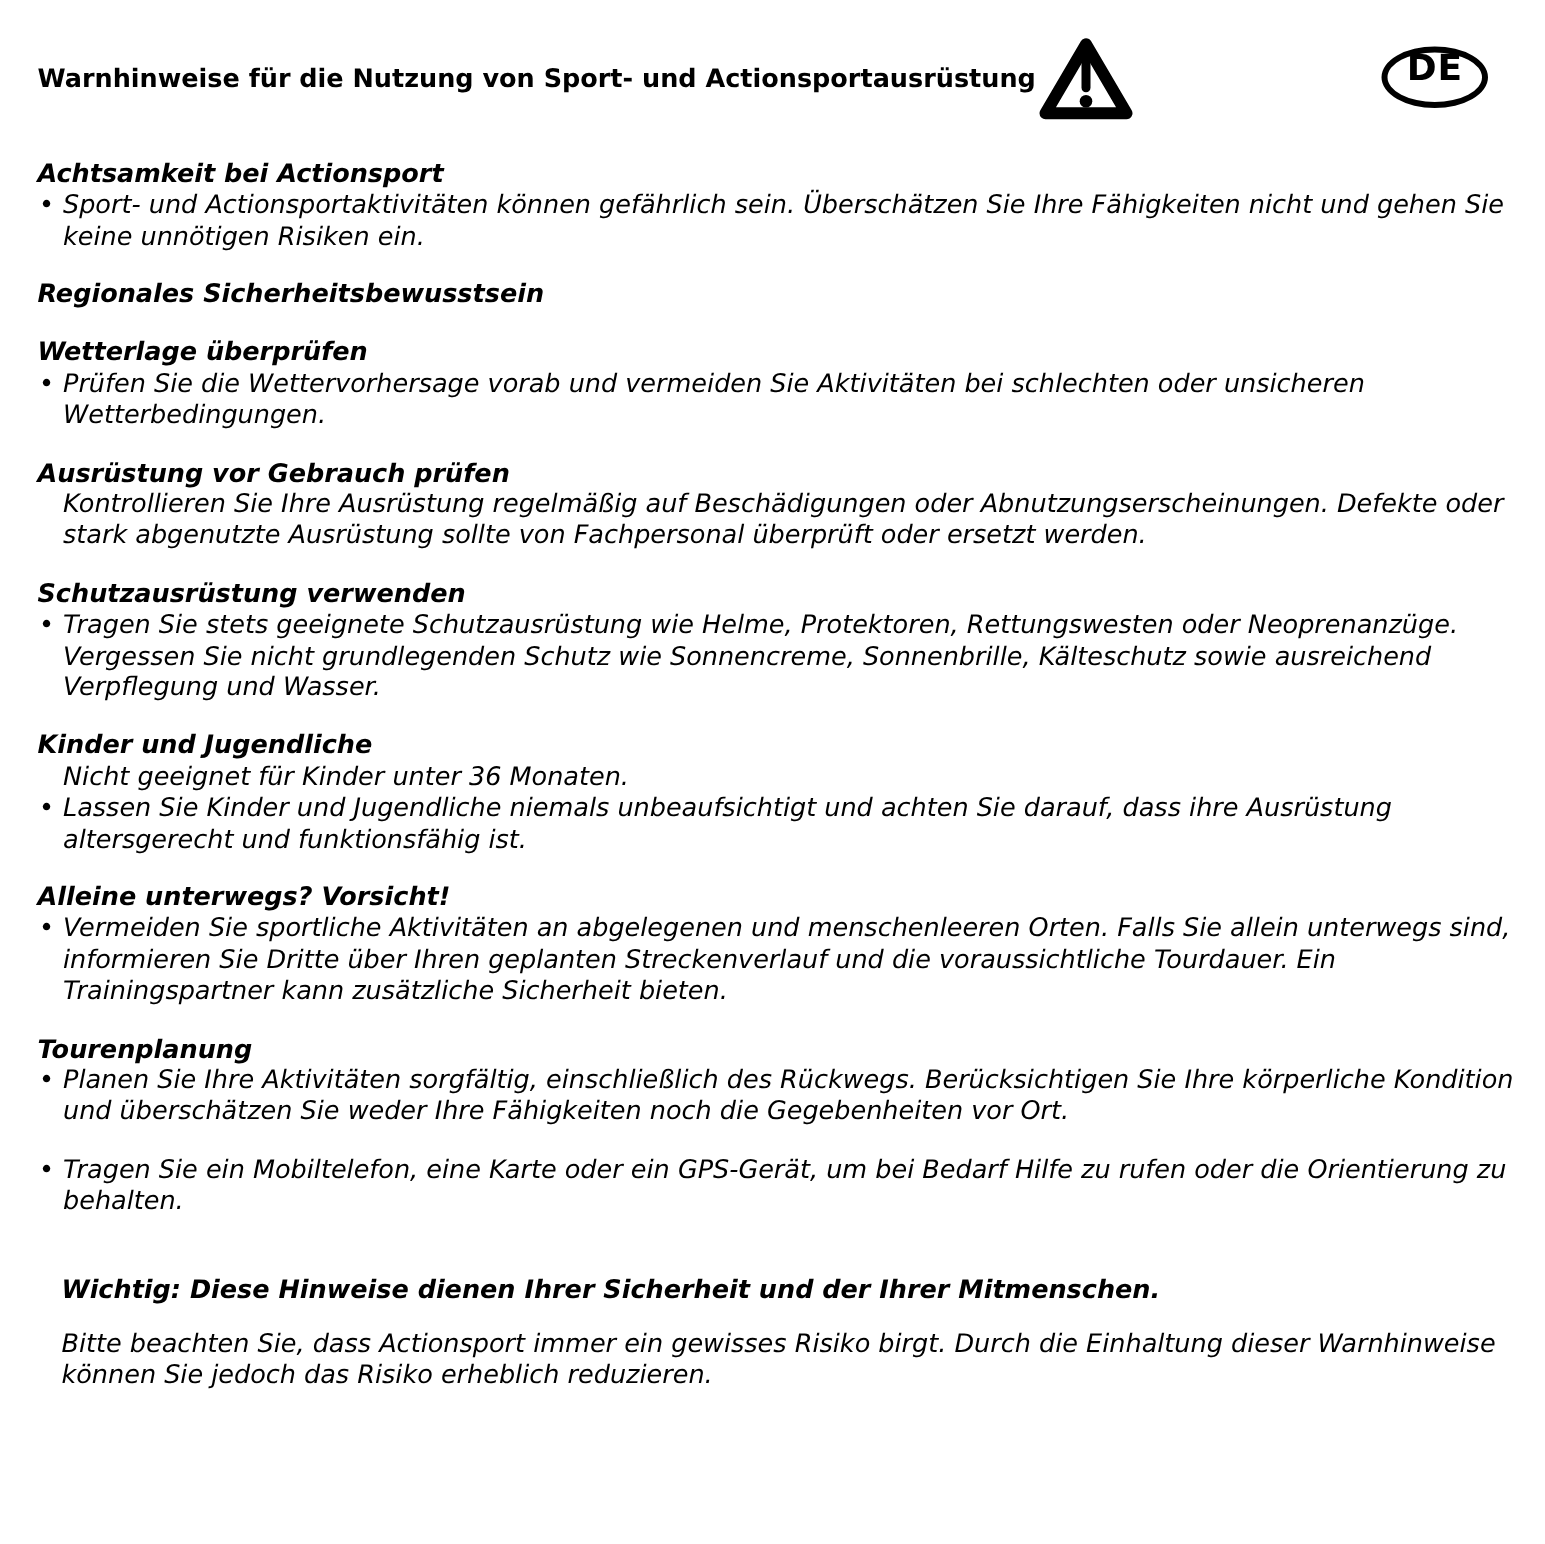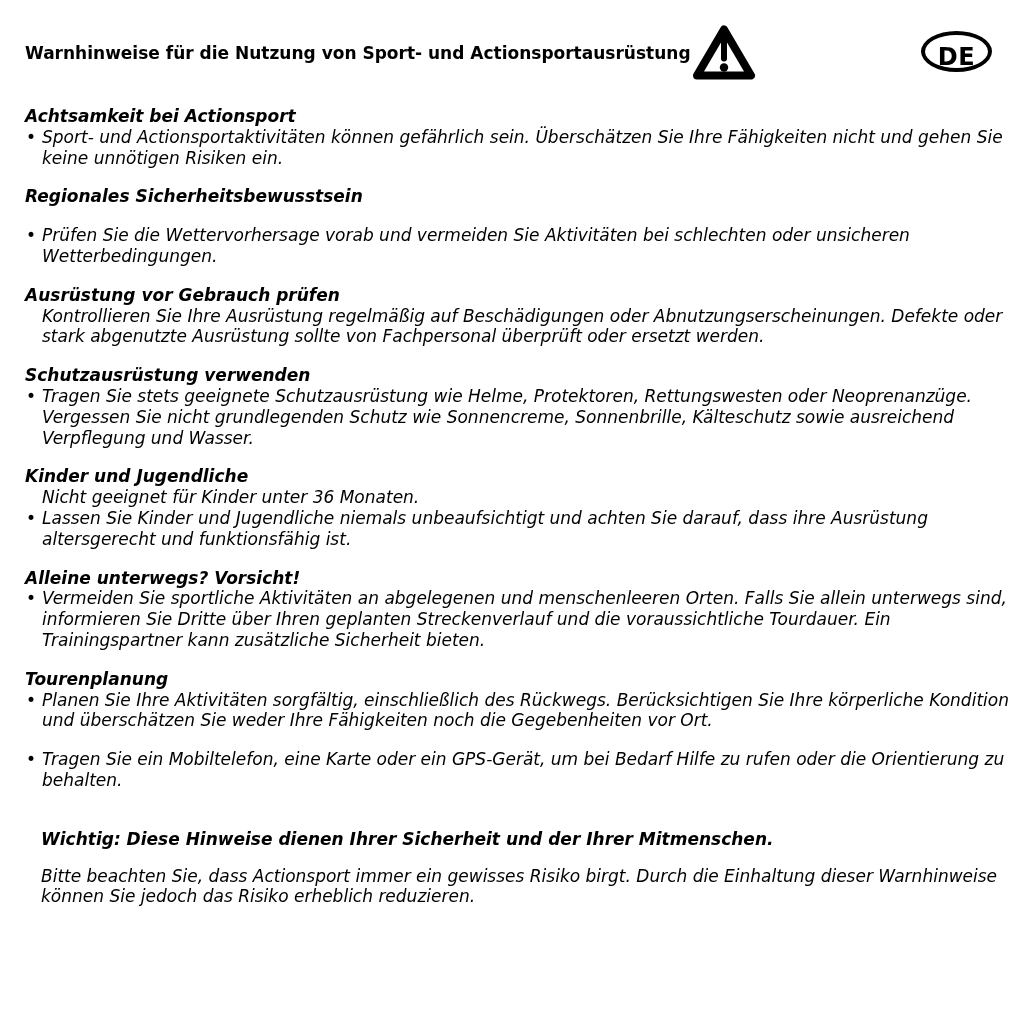--- a/index.html
+++ b/index.html
@@ -37,21 +37,21 @@
   }
   .lang-badge {
     position: absolute;
     left: 921px;
     top: 31px;
     width: 63px;
     height: 33px;
     border: 4.5px solid #000000;
     border-radius: 50%;
     display: flex;
-    align-items: flex-end;
+    align-items: flex-start;
     justify-content: center;
     font-weight: bold;
     font-size: 24px;
     letter-spacing: 0.5px;
   }
   .content {
     position: absolute;
     left: 25px;
     top: 106px;
     width: 990px;
@@ -113,20 +113,21 @@
         <span class="bullet">•</span>
         <span class="item-text">Sport- und Actionsportaktivitäten können gefährlich sein. Überschätzen Sie Ihre Fähigkeiten nicht und gehen Sie keine unnötigen Risiken ein.</span>
       </div>
     </section>
 
     <section class="sec">
       <h2 class="sec-heading">Regionales Sicherheitsbewusstsein</h2>
     </section>
 
     <section class="sec">
+      <h2 class="sec-heading">Wetterlage überprüfen</h2>
       <div class="item">
         <span class="bullet">•</span>
         <span class="item-text">Prüfen Sie die Wettervorhersage vorab und vermeiden Sie Aktivitäten bei schlechten oder unsicheren Wetterbedingungen.</span>
       </div>
     </section>
 
     <section class="sec">
       <h2 class="sec-heading">Ausrüstung vor Gebrauch prüfen</h2>
       <div class="item">
         <span class="item-text">Kontrollieren Sie Ihre Ausrüstung regelmäßig auf Beschädigungen oder Abnutzungserscheinungen. Defekte oder stark abgenutzte Ausrüstung sollte von Fachpersonal überprüft oder ersetzt werden.</span>

